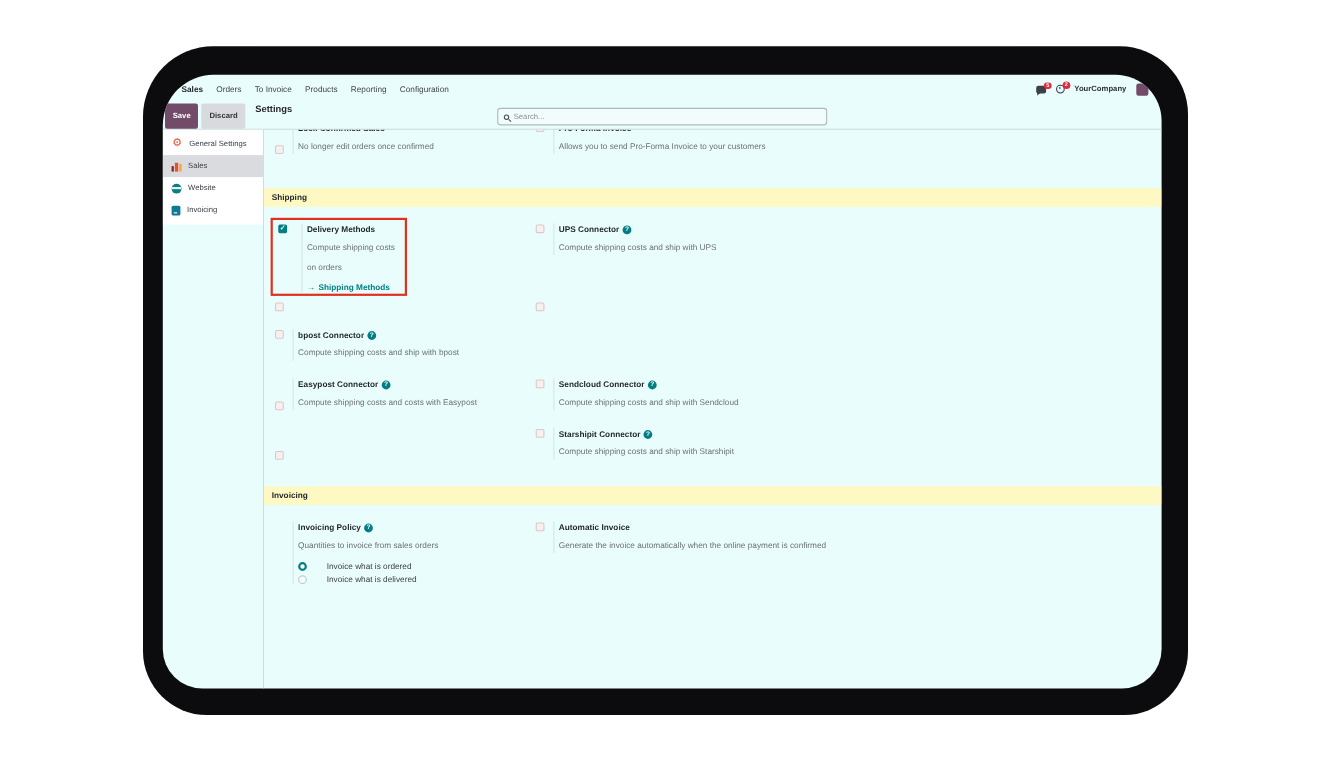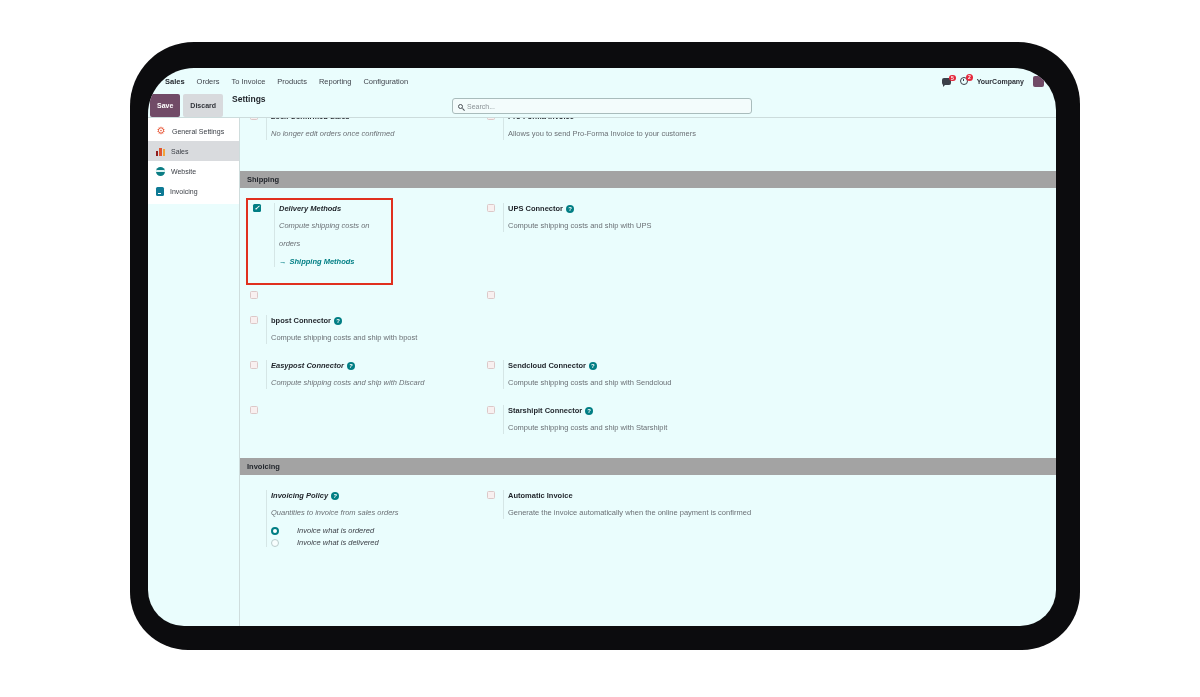--- a/index.html
+++ b/index.html
@@ -63,48 +63,48 @@
   .icon-bars::before { content:""; position:absolute; left:0; bottom:0; width:2.4px; height:5px; background:#8f1d1d; }
   .icon-bars::after  { content:""; position:absolute; left:3.2px; bottom:0; width:2.4px; height:8px; background:#e0532f; }
   .icon-bars .bar3   { position:absolute; right:0; bottom:0; width:2.4px; height:6.5px; background:#f2a33c; }
   .icon-globe { width:9px; height:9px; border-radius:50%; background:#0b7d84; position:relative; overflow:hidden; }
   .icon-globe::before { content:""; position:absolute; left:0; right:0; top:3px; height:2.2px; background:#dff5f4; }
   .icon-doc { width:8px; height:9px; background:#0e7a95; border-radius:1.5px; position:relative; }
   .icon-doc::before { content:""; position:absolute; left:1.5px; bottom:1.5px; width:3px; height:1.4px; background:#fff; }
 
   .main { flex:1; position:relative; overflow:hidden; }
 
-  .band { height:17px; background:#a3a3a3; font-size:7.5px; font-weight:bold; color:#1f2329;
+  .band { height:17px; background:#fef9c3; font-size:7.5px; font-weight:bold; color:#1f2329;
           line-height:17px; padding-left:7px; }
   .band-shipping { margin-top:31px; }
   .band-invoicing { margin-top:24px; }
 
   .rows-shipping { padding-top:10px; }
   .rows-invoicing { padding-top:15px; }
   .srow { display:flex; }
   .rows-shipping .srow + .srow { margin-top:16px; }
   .rows-shipping .srow.tight { margin-top:5px; }
-  .scol { width:237px; flex:none; display:flex; align-items:flex-start;font-style:italic; }
+  .scol { width:237px; flex:none; display:flex; align-items:flex-end; }
   .scol2 { flex:1; display:flex; align-items:flex-start; }
   .cbcol { width:26px; flex:none; padding-left:10px; padding-top:1px; }
   .cb { width:8px; height:8px; border-radius:1.5px; display:block; }
   .cb-off { background:#f8f0f0; border:1px solid #dcc8c8; }
   .cb-on { background:#017e84; color:#fff; font-size:6.5px; line-height:8px; text-align:center; font-weight:bold; }
   .cb-on::before { content:"✓"; }
   .stext { border-left:1px solid #d5e6e6; padding-left:4px; }
   .st-title { font-size:7.5px; font-weight:bold; color:#1f2329; line-height:11px;
               display:flex; align-items:center; gap:3px; }
   .st-desc { font-size:7.5px; color:#6b7075; line-height:10px; }
   .help { width:8px; height:8px; border-radius:50%; background:#017e84; color:#fff; flex:none;
           font-size:6px; line-height:8px; text-align:center; font-weight:bold; cursor:pointer; }
   .help::before { content:"?"; }
   .slink { display:flex; align-items:center; gap:3px; margin-top:6px; color:#017e84;
            font-size:7.5px; font-weight:bold; line-height:11px; cursor:pointer; }
   .slink .arrow { font-weight:bold; }
-  .hlwrap { border:2px solid #e0301e; margin-left:6px; width:147px; padding:3px 0 16px; display:flex; }
+  .hlwrap { border:2px solid #e0301e; margin-left:6px; width:124px; padding:3px 0 0; display:flex; }
   .hlwrap .cbcol { padding-left:5px; }
   .vt5 { padding-top:5px; }
 
   .row-clipped { margin-top:-7px; }
 
   .radio-row { display:flex; align-items:center; gap:18px; font-size:7.5px; color:#3a3e45;
                line-height:9px; cursor:pointer; }
   .radio-row.first { margin-top:7px; }
   .radio-row + .radio-row { margin-top:3px; }
   .radio { width:8px; height:8px; border-radius:50%; flex:none; display:block; }
@@ -265,21 +265,21 @@
             <div class="srow">
               <div class="scol">
                 <span class="cbcol">
                     <span class="cb cb-off"></span>
                   </span>
                 <span class="stext">
                   <span class="st-title">
                     <span>Easypost Connector</span>
                     <span class="help"></span>
                   </span>
-                  <span class="st-desc">Compute shipping costs and ship with Discard</span>
+                  <span class="st-desc">Compute shipping costs and costs with Easypost</span>
                 </span>
               </div>
               <div class="scol2">
                 <span class="cbcol">
                     <span class="cb cb-off"></span>
                   </span>
                 <span class="stext">
                   <span class="st-title">
                     <span>Sendcloud Connector</span>
                     <span class="help"></span>

